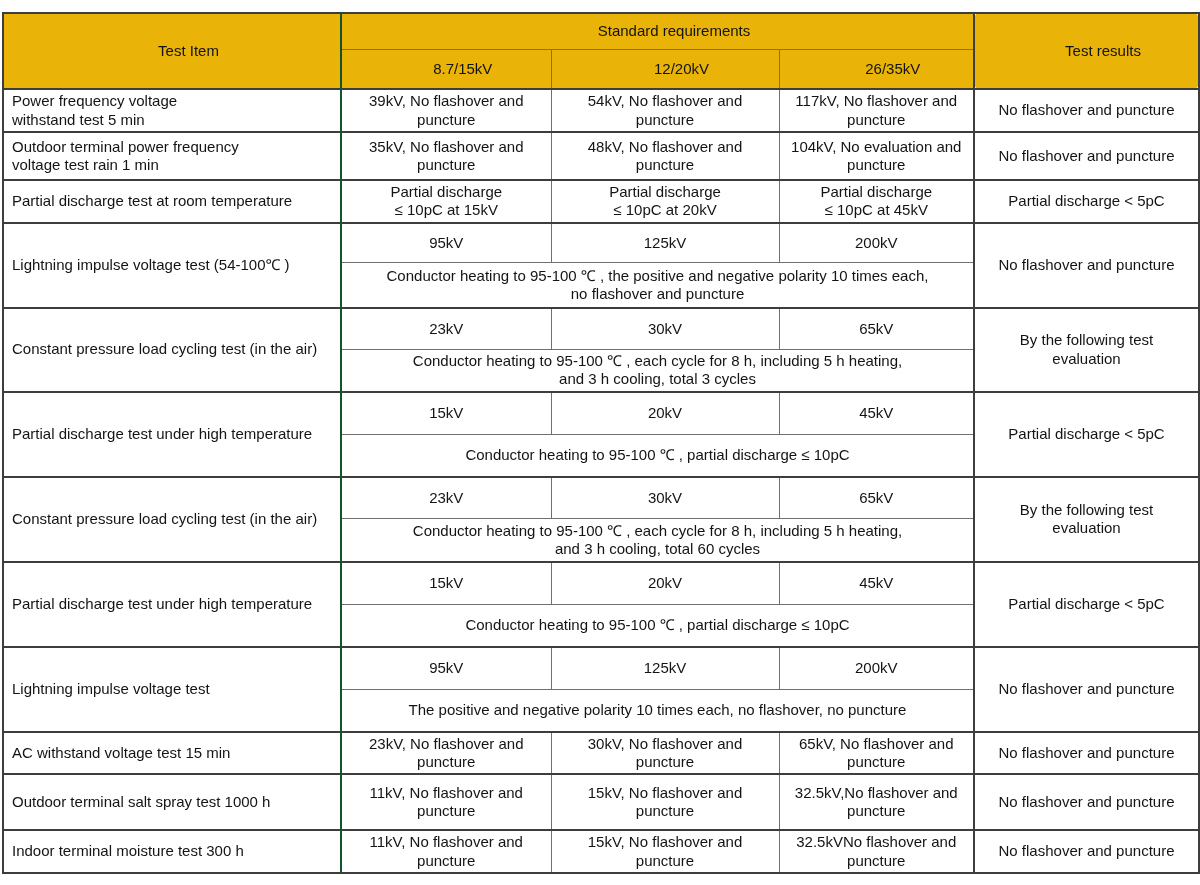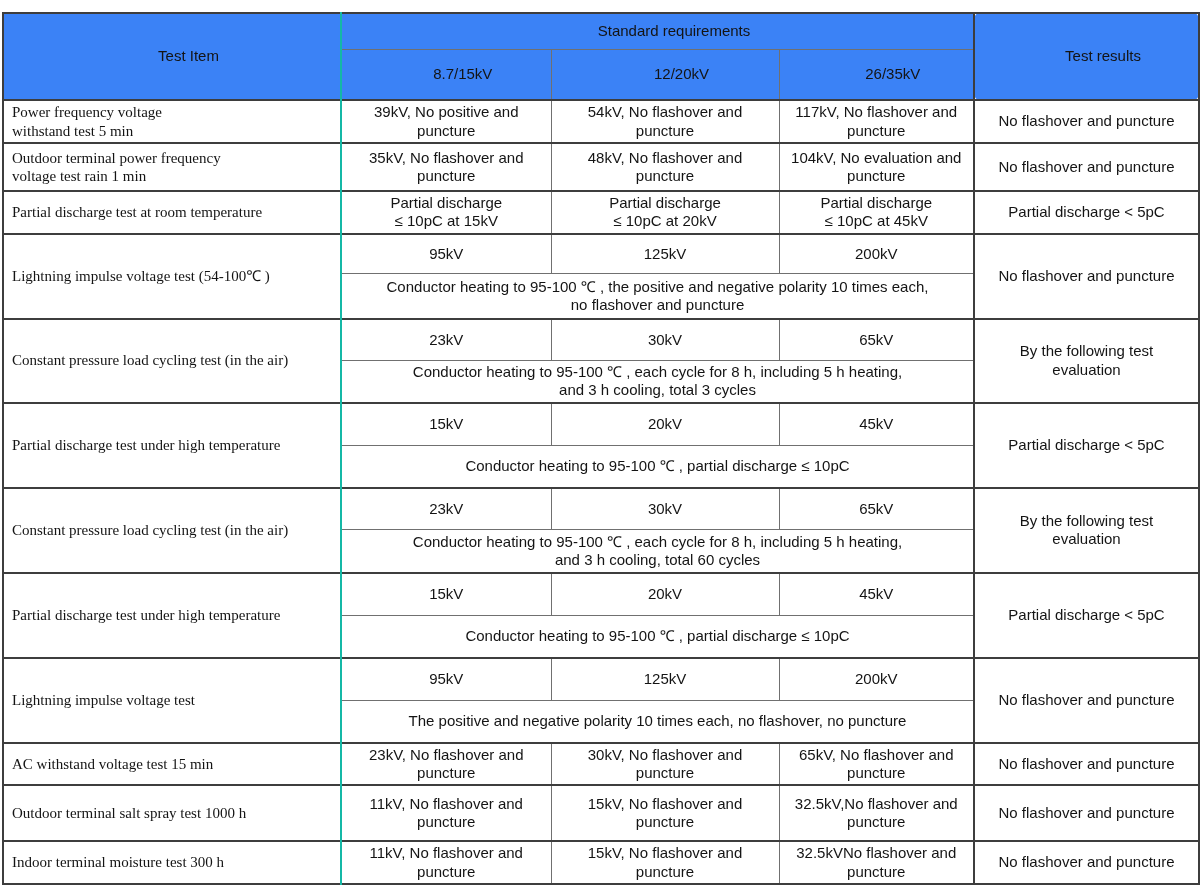--- a/index.html
+++ b/index.html
@@ -34,28 +34,27 @@
     border: 1px solid #707070;
     font-size: 15px;
     line-height: 1.22;
     font-weight: normal;
     padding: 2px 5px;
     text-align: center;
     vertical-align: middle;
     white-space: pre-line;
     overflow: hidden;
   }
-  th.hdr { background: #3b82f6; padding-left: 38px; }
+  th.hdr { background: #eab308; padding-left: 38px; }
 
   td.c-item {
     text-align: left;
     padding-left: 8px;
-    font-family: Liberation Serif, serif;
-  }
-  .c-item  { border-right: 2px solid #14b8a6; }
+  }
+  .c-item  { border-right: 2px solid #14532d; }
   .c-result { border-left: 2px solid #3d3d3d; border-radius: 6px; }
 
   tr.major > td, tr.major > th {
     border-top: 2px solid #3d3d3d;
   }
 </style>
 </head>
 <body>
 
 <div class="page">
@@ -67,30 +66,30 @@
         <col class="col-v3">
         <col class="col-result">
     </colgroup>
     <tbody>
 
       <tr style="height:36px">
         <th class="hdr c-item" rowspan="2">Test Item</th>
         <th class="hdr" colspan="3">Standard requirements</th>
         <th class="hdr c-result" rowspan="2">Test results</th>
       </tr>
-      <tr style="height:51px">
+      <tr style="height:40px">
         <th class="hdr">8.7/15kV</th>
         <th class="hdr">12/20kV</th>
         <th class="hdr">26/35kV</th>
       </tr>
 
       <tr class="major" style="height:43px">
         <td class="c-item">Power frequency voltage
 withstand test 5 min</td>
-        <td>39kV, No positive and
+        <td>39kV, No flashover and
 puncture</td>
         <td>54kV, No flashover and
 puncture</td>
         <td>117kV, No flashover and
 puncture</td>
         <td class="c-result">No flashover and puncture</td>
       </tr>
 
       <tr class="major" style="height:48px">
         <td class="c-item">Outdoor terminal power frequency

